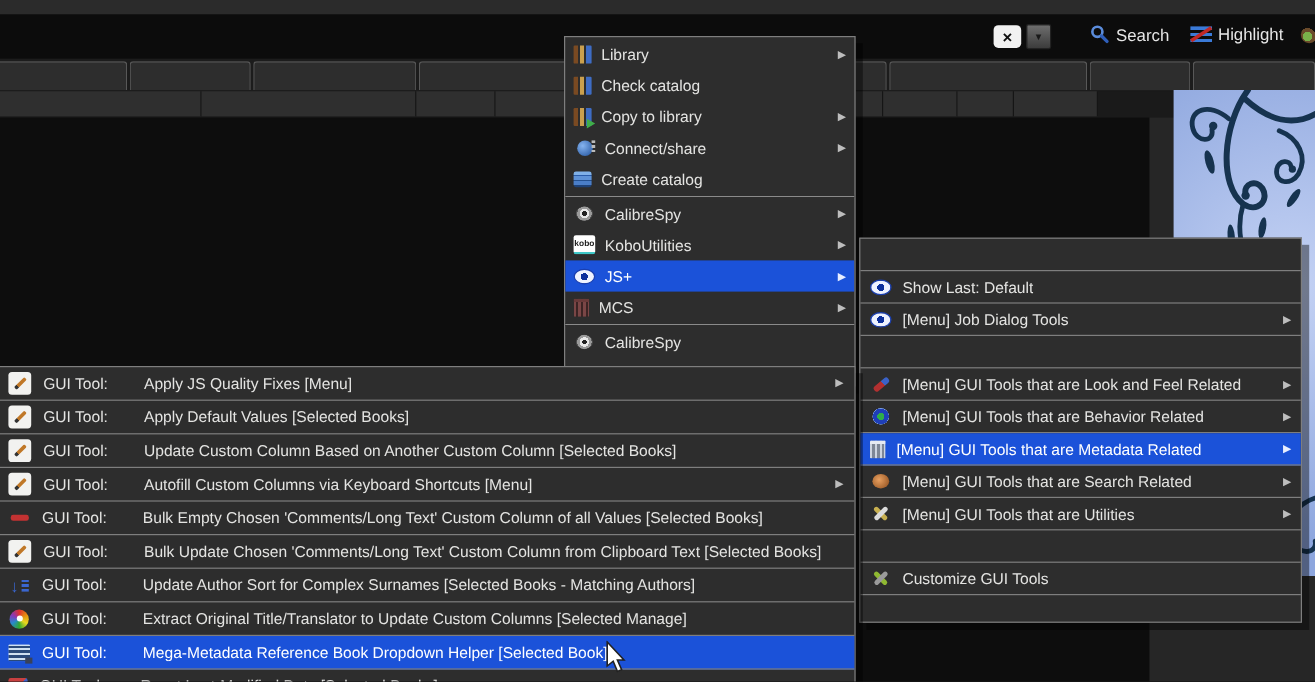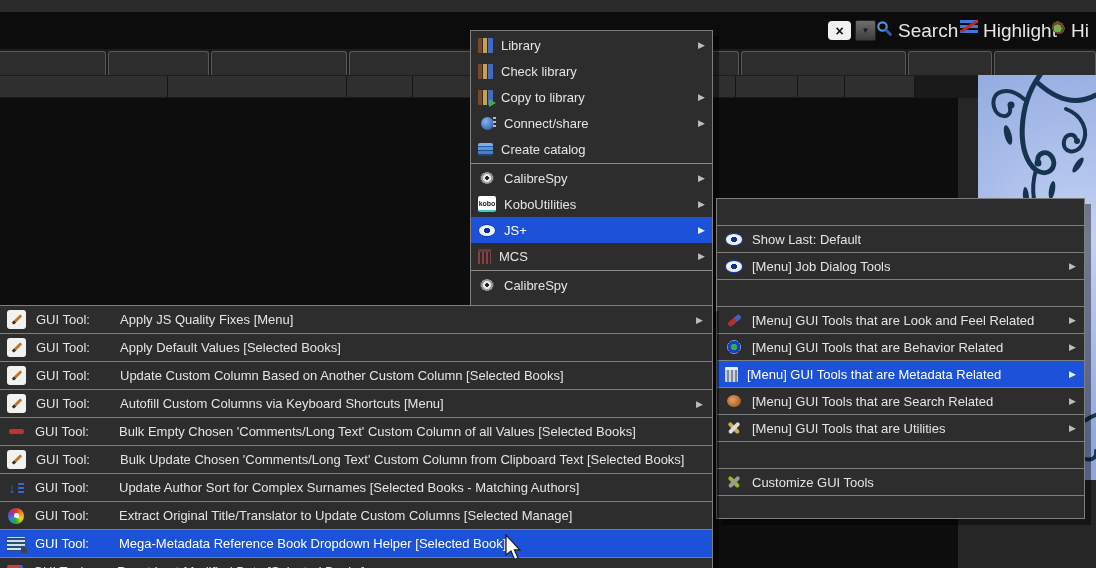--- a/index.html
+++ b/index.html
@@ -14,21 +14,21 @@
   .tgroup.right{left:634px;gap:26px;}
   .tlabel{font-size:13px;line-height:16px;color:#cfcfcf;margin-top:-6px;white-space:nowrap;}
 
   
   .searchrow{position:absolute;top:12px;left:0;width:1096px;height:37px;background:#0c0c0c;z-index:1;}
   .clearbtn{position:absolute;left:828px;top:9px;width:23px;height:19px;background:#f2f2f2;border-radius:4px;
             display:flex;align-items:center;justify-content:center;font-size:14px;font-weight:bold;color:#111;}
   .dropbtn{position:absolute;left:855px;top:8px;width:21px;height:21px;border:1px solid #222;border-radius:2px;
            background:linear-gradient(#6e6e6e,#3c3c3c);display:flex;align-items:center;justify-content:center;
            font-size:8px;color:#191919;box-sizing:border-box;}
-  .sbtn{position:absolute;top:8px;display:flex;align-items:flex-start;gap:5px;color:#e6e6e6;font-size:19px;white-space:nowrap;}
+  .sbtn{position:absolute;top:8px;display:flex;align-items:flex-end;gap:5px;color:#e6e6e6;font-size:14px;white-space:nowrap;margin-left:32px;}
   .sbtn.search{left:876px;} .sbtn.hlb{left:960px;} .sbtn.partial{left:1052px;}
   .hlicon{width:18px;height:14px;position:relative;display:inline-block;
           background:repeating-linear-gradient(180deg,#3a7ad8 0 3px,transparent 3px 5.2px);}
   .hlicon:after{content:"";position:absolute;left:-1px;top:5px;width:20px;height:3px;background:#c02828;transform:rotate(-33deg);}
   .hiicon{width:14px;height:14px;display:inline-block;border-radius:50%;
           background:radial-gradient(circle at 40% 60%,#7ab04a 0 4px,#6a4a2a 4px 7px,transparent 7px);}
 
   
   .tabrow{position:absolute;top:49px;left:0;width:1096px;height:27px;background:#1c1c1c;z-index:1;}
   .tab{position:absolute;top:2px;height:24px;line-height:22px;text-align:center;background:#2d2d2d;
@@ -249,21 +249,21 @@
   <div class="menu menu-lib">
 
       <div class="mrow has-arrow">
         <span class="mi" data-icon="library"></span>
         <span class="mlabel">Library</span>
         <span class="marrow">▶</span>
       </div>
 
       <div class="mrow">
         <span class="mi" data-icon="library"></span>
-        <span class="mlabel">Check library</span>
+        <span class="mlabel">Check catalog</span>
         <span class="marrow">▶</span>
       </div>
 
       <div class="mrow has-arrow">
         <span class="mi" data-icon="copy-library"></span>
         <span class="mlabel">Copy to library</span>
         <span class="marrow">▶</span>
       </div>
 
       <div class="mrow has-arrow">

